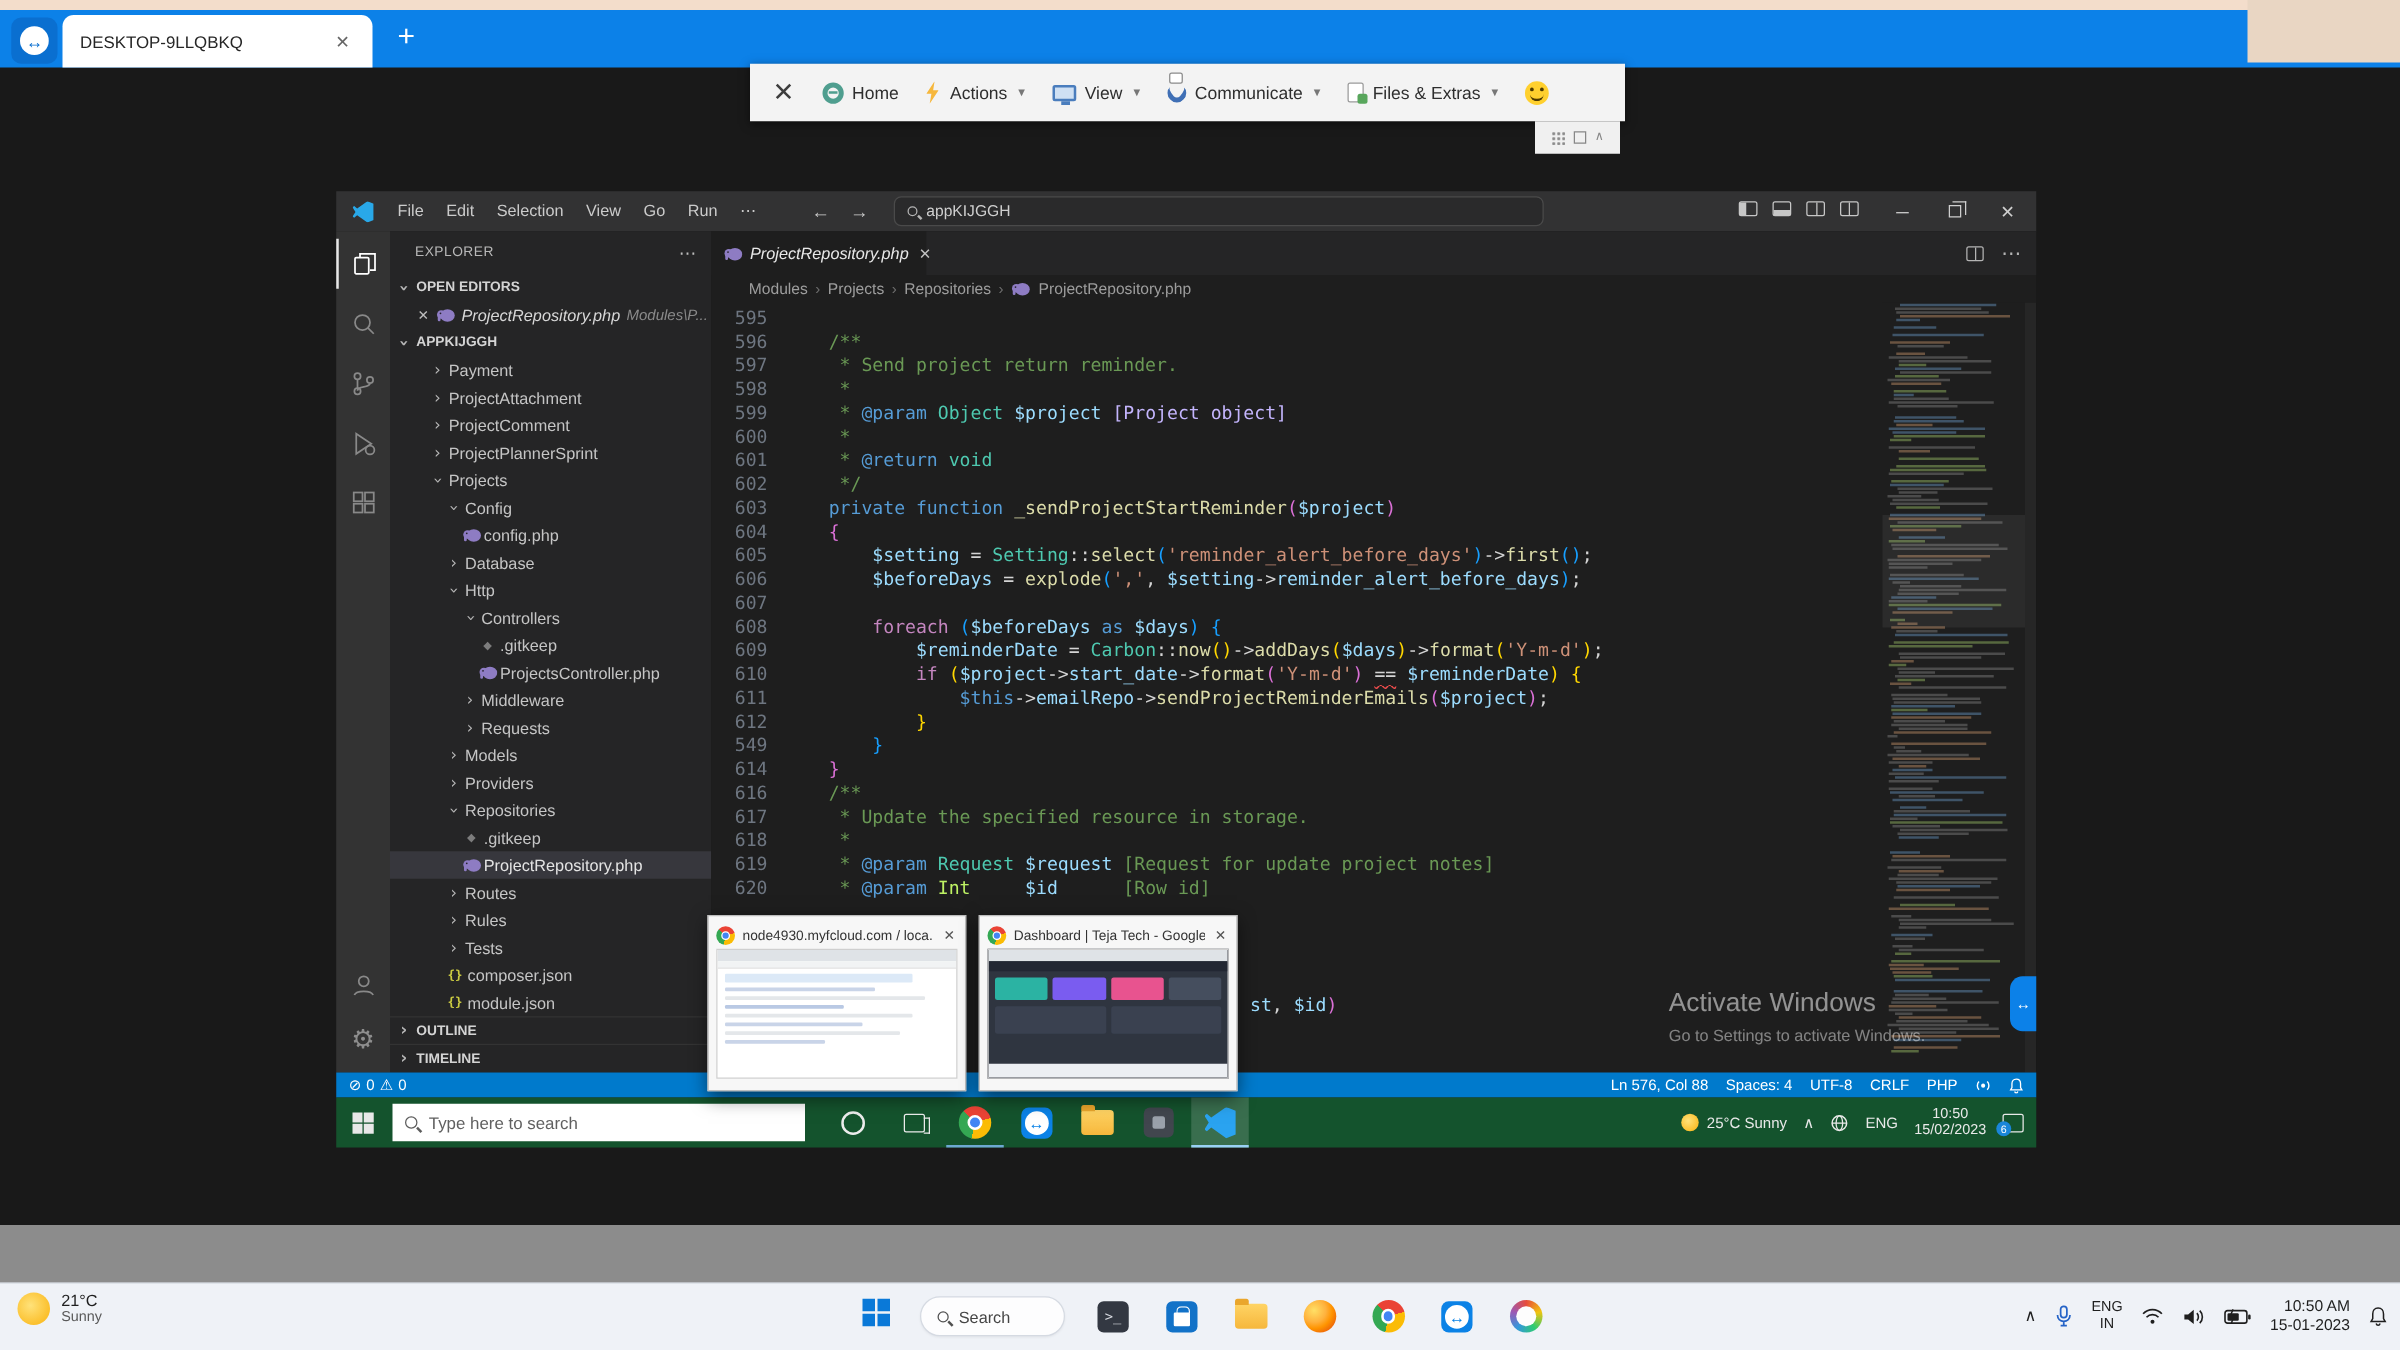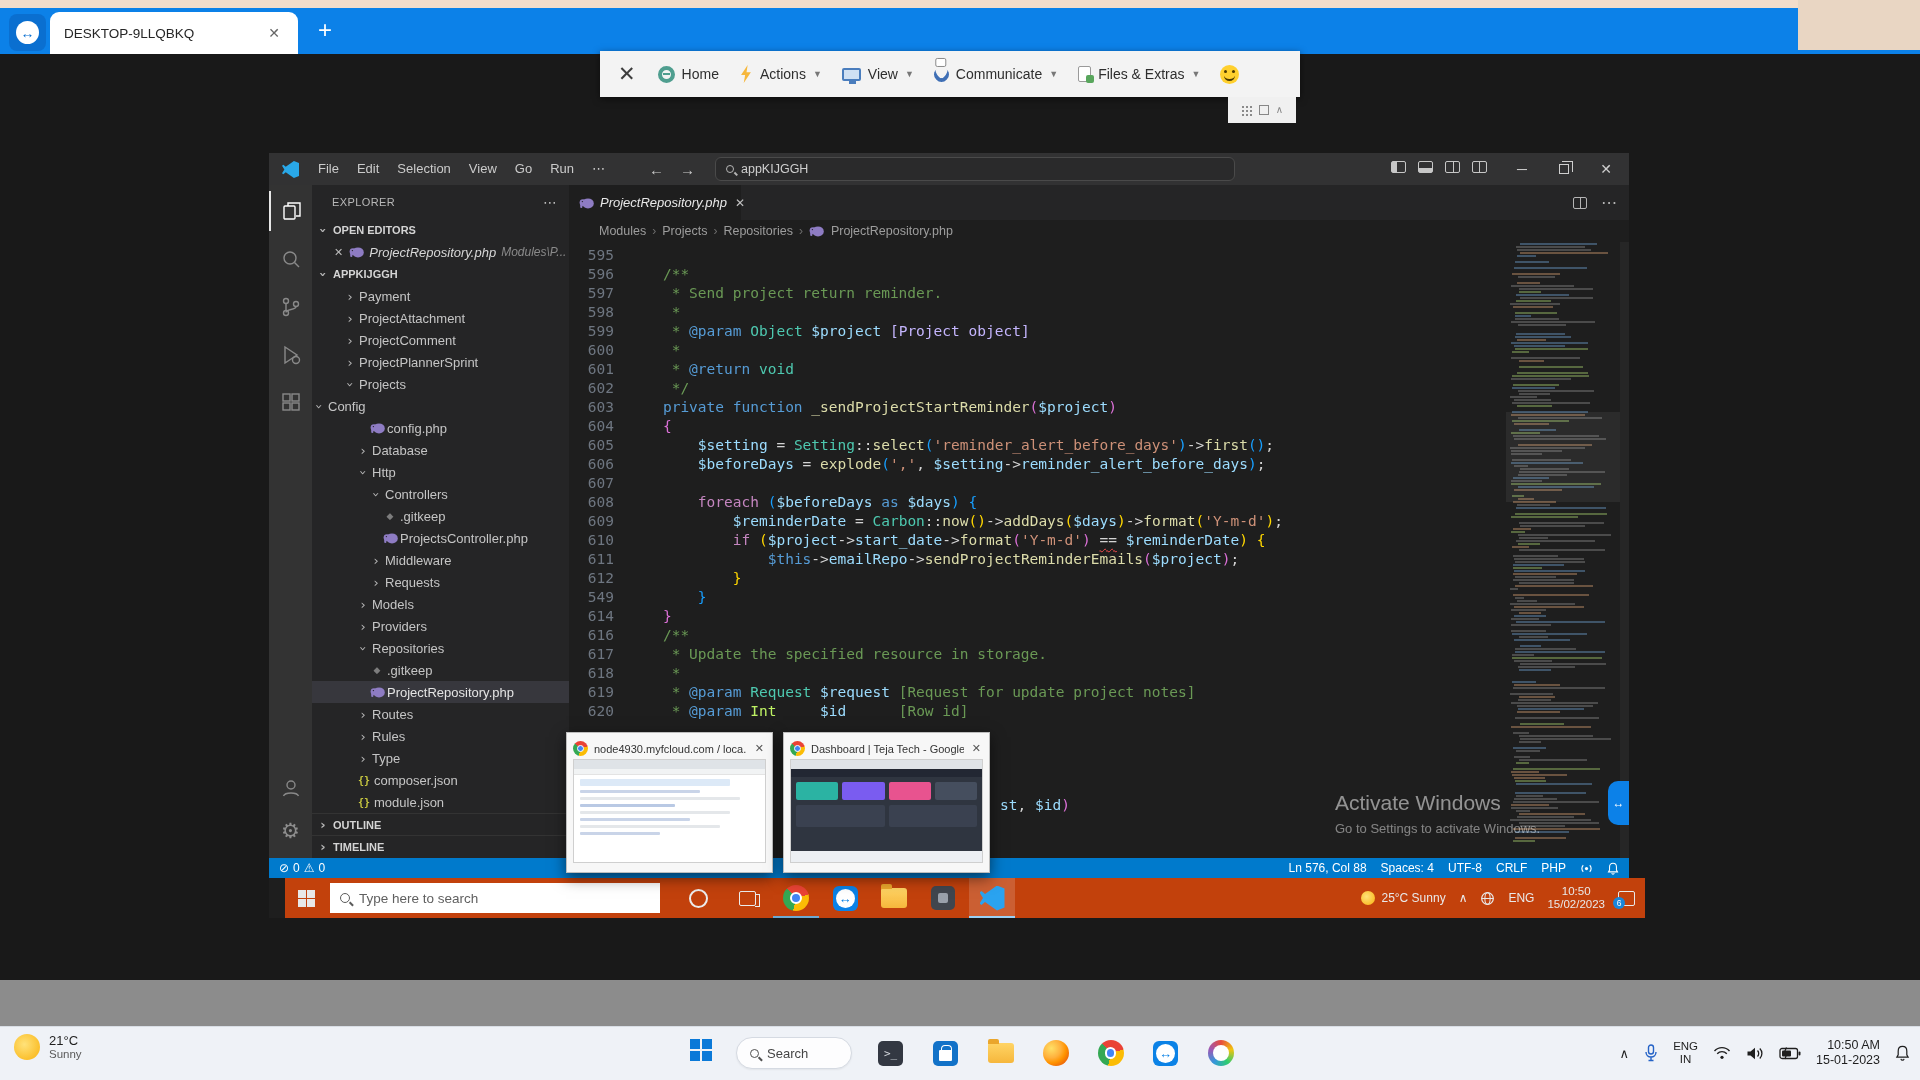--- a/index.html
+++ b/index.html
@@ -139,21 +139,21 @@
   #mm-slider { position:absolute; left:0; top:170px; width:114px; height:90px; background:rgba(255,255,255,.06); }
   #vscrollbar { position:absolute; left:1051px; top:0; width:9px; bottom:0; background:rgba(90,90,90,.15); }
 
   #statusbar { position:absolute; left:0; bottom:0; width:1360px; height:20px; background:#007acc;
     color:#fff; font-size:12px; display:flex; align-items:center; padding:0 10px; justify-content:space-between; }
   #sb-left { display:flex; gap:10px; align-items:center; }
   #sb-right { display:flex; gap:14px; align-items:center; }
   .sb-seg { display:flex; gap:4px; align-items:center; }
 
   
-  #remote-taskbar { position:absolute; left:16px; top:725px; width:1360px; height:40px; background:#c2410c;text-decoration:underline; }
+  #remote-taskbar { position:absolute; left:0; top:725px; width:1360px; height:40px; background:#14532d;text-decoration:underline; }
   #r-start { position:absolute; left:13px; top:12px; width:17px; height:17px;
     background:linear-gradient(#e8e8e8,#e8e8e8),linear-gradient(#e8e8e8,#e8e8e8),linear-gradient(#e8e8e8,#e8e8e8),linear-gradient(#e8e8e8,#e8e8e8);
     background-size:47% 47%; background-position:0 0,100% 0,0 100%,100% 100%; background-repeat:no-repeat; }
   #r-search { position:absolute; left:45px; top:5px; width:330px; height:30px; background:#fff;
     display:flex; align-items:center; gap:9px; padding:0 10px; }
   #r-search .mag { width:10px; height:10px; border:1.6px solid #5c5c5c; border-radius:50%; position:relative; }
   #r-search .mag::after { content:""; position:absolute; left:8px; top:9px; width:5px; height:1.6px;
     background:#5c5c5c; transform:rotate(45deg); }
   #r-search .ph { font-size:13.5px; color:#606060; }
   .r-cell { position:absolute; top:0; width:46px; height:40px; display:flex; align-items:center; justify-content:center; }
@@ -434,21 +434,21 @@
                 <span class="tlabel">ProjectComment</span>
               </div>
               <div class="trow" style="padding-left:31px">
                 <span class="chev ">›</span>
                 <span class="tlabel">ProjectPlannerSprint</span>
               </div>
               <div class="trow" style="padding-left:31px">
                 <span class="chev expanded">›</span>
                 <span class="tlabel">Projects</span>
               </div>
-              <div class="trow" style="">
+              <div class="trow" style="padding-left:44px">
                 <span class="chev expanded">›</span>
                 <span class="tlabel">Config</span>
               </div>
               <div class="trow" style="padding-left:57px">
                 <span class="fic">
                   <svg width="15" height="12" viewBox="0 0 15 12">
                     <ellipse cx="9" cy="6.4" rx="5.8" ry="5" fill="#8e7cc3"></ellipse>
                     <circle cx="4" cy="5.6" r="3.4" fill="#8e7cc3"></circle>
                     <rect x="1.2" y="5.4" width="2.2" height="5.6" rx="1" fill="#8e7cc3"></rect>
                     <circle cx="3.4" cy="4.6" r="0.7" fill="#27222e"></circle>
@@ -521,21 +521,21 @@
               <div class="trow" style="padding-left:44px">
                 <span class="chev ">›</span>
                 <span class="tlabel">Routes</span>
               </div>
               <div class="trow" style="padding-left:44px">
                 <span class="chev ">›</span>
                 <span class="tlabel">Rules</span>
               </div>
               <div class="trow" style="padding-left:44px">
                 <span class="chev ">›</span>
-                <span class="tlabel">Type</span>
+                <span class="tlabel">Tests</span>
               </div>
               <div class="trow" style="padding-left:44px">
                 <span class="fic json">{}</span>
                 <span class="tlabel">composer.json</span>
               </div>
               <div class="trow" style="padding-left:44px">
                 <span class="fic json">{}</span>
                 <span class="tlabel">module.json</span>
               </div>
             </div>

